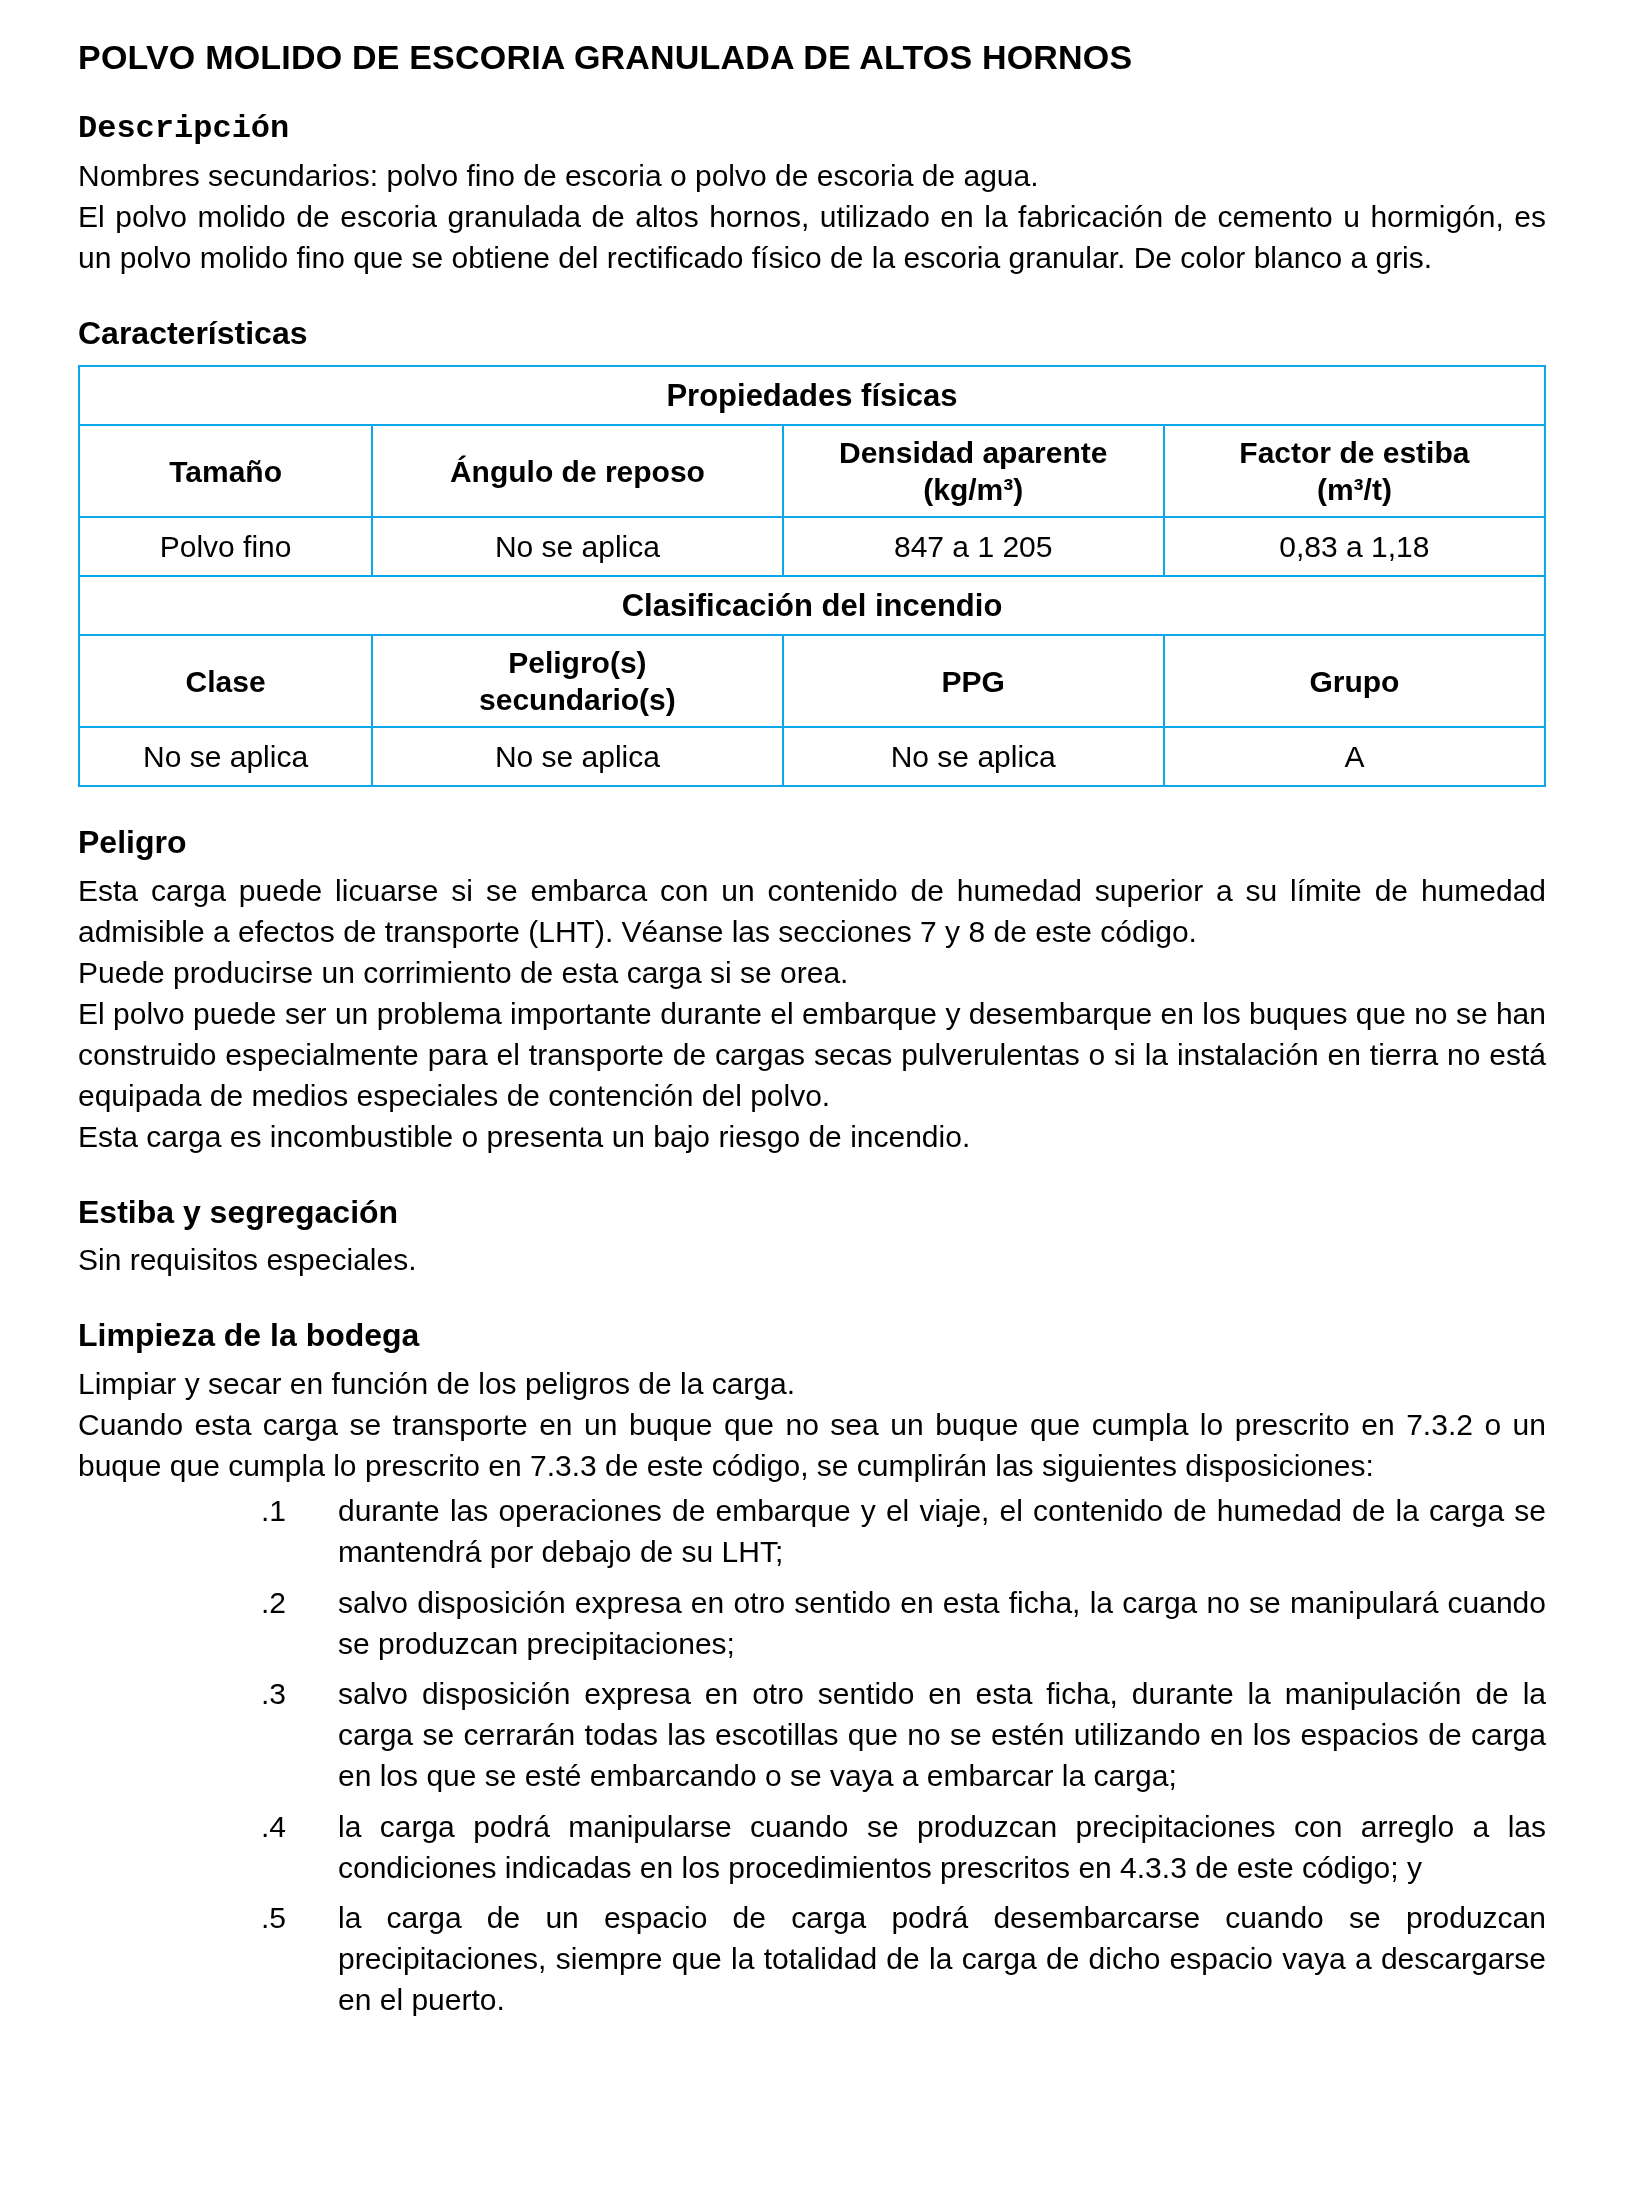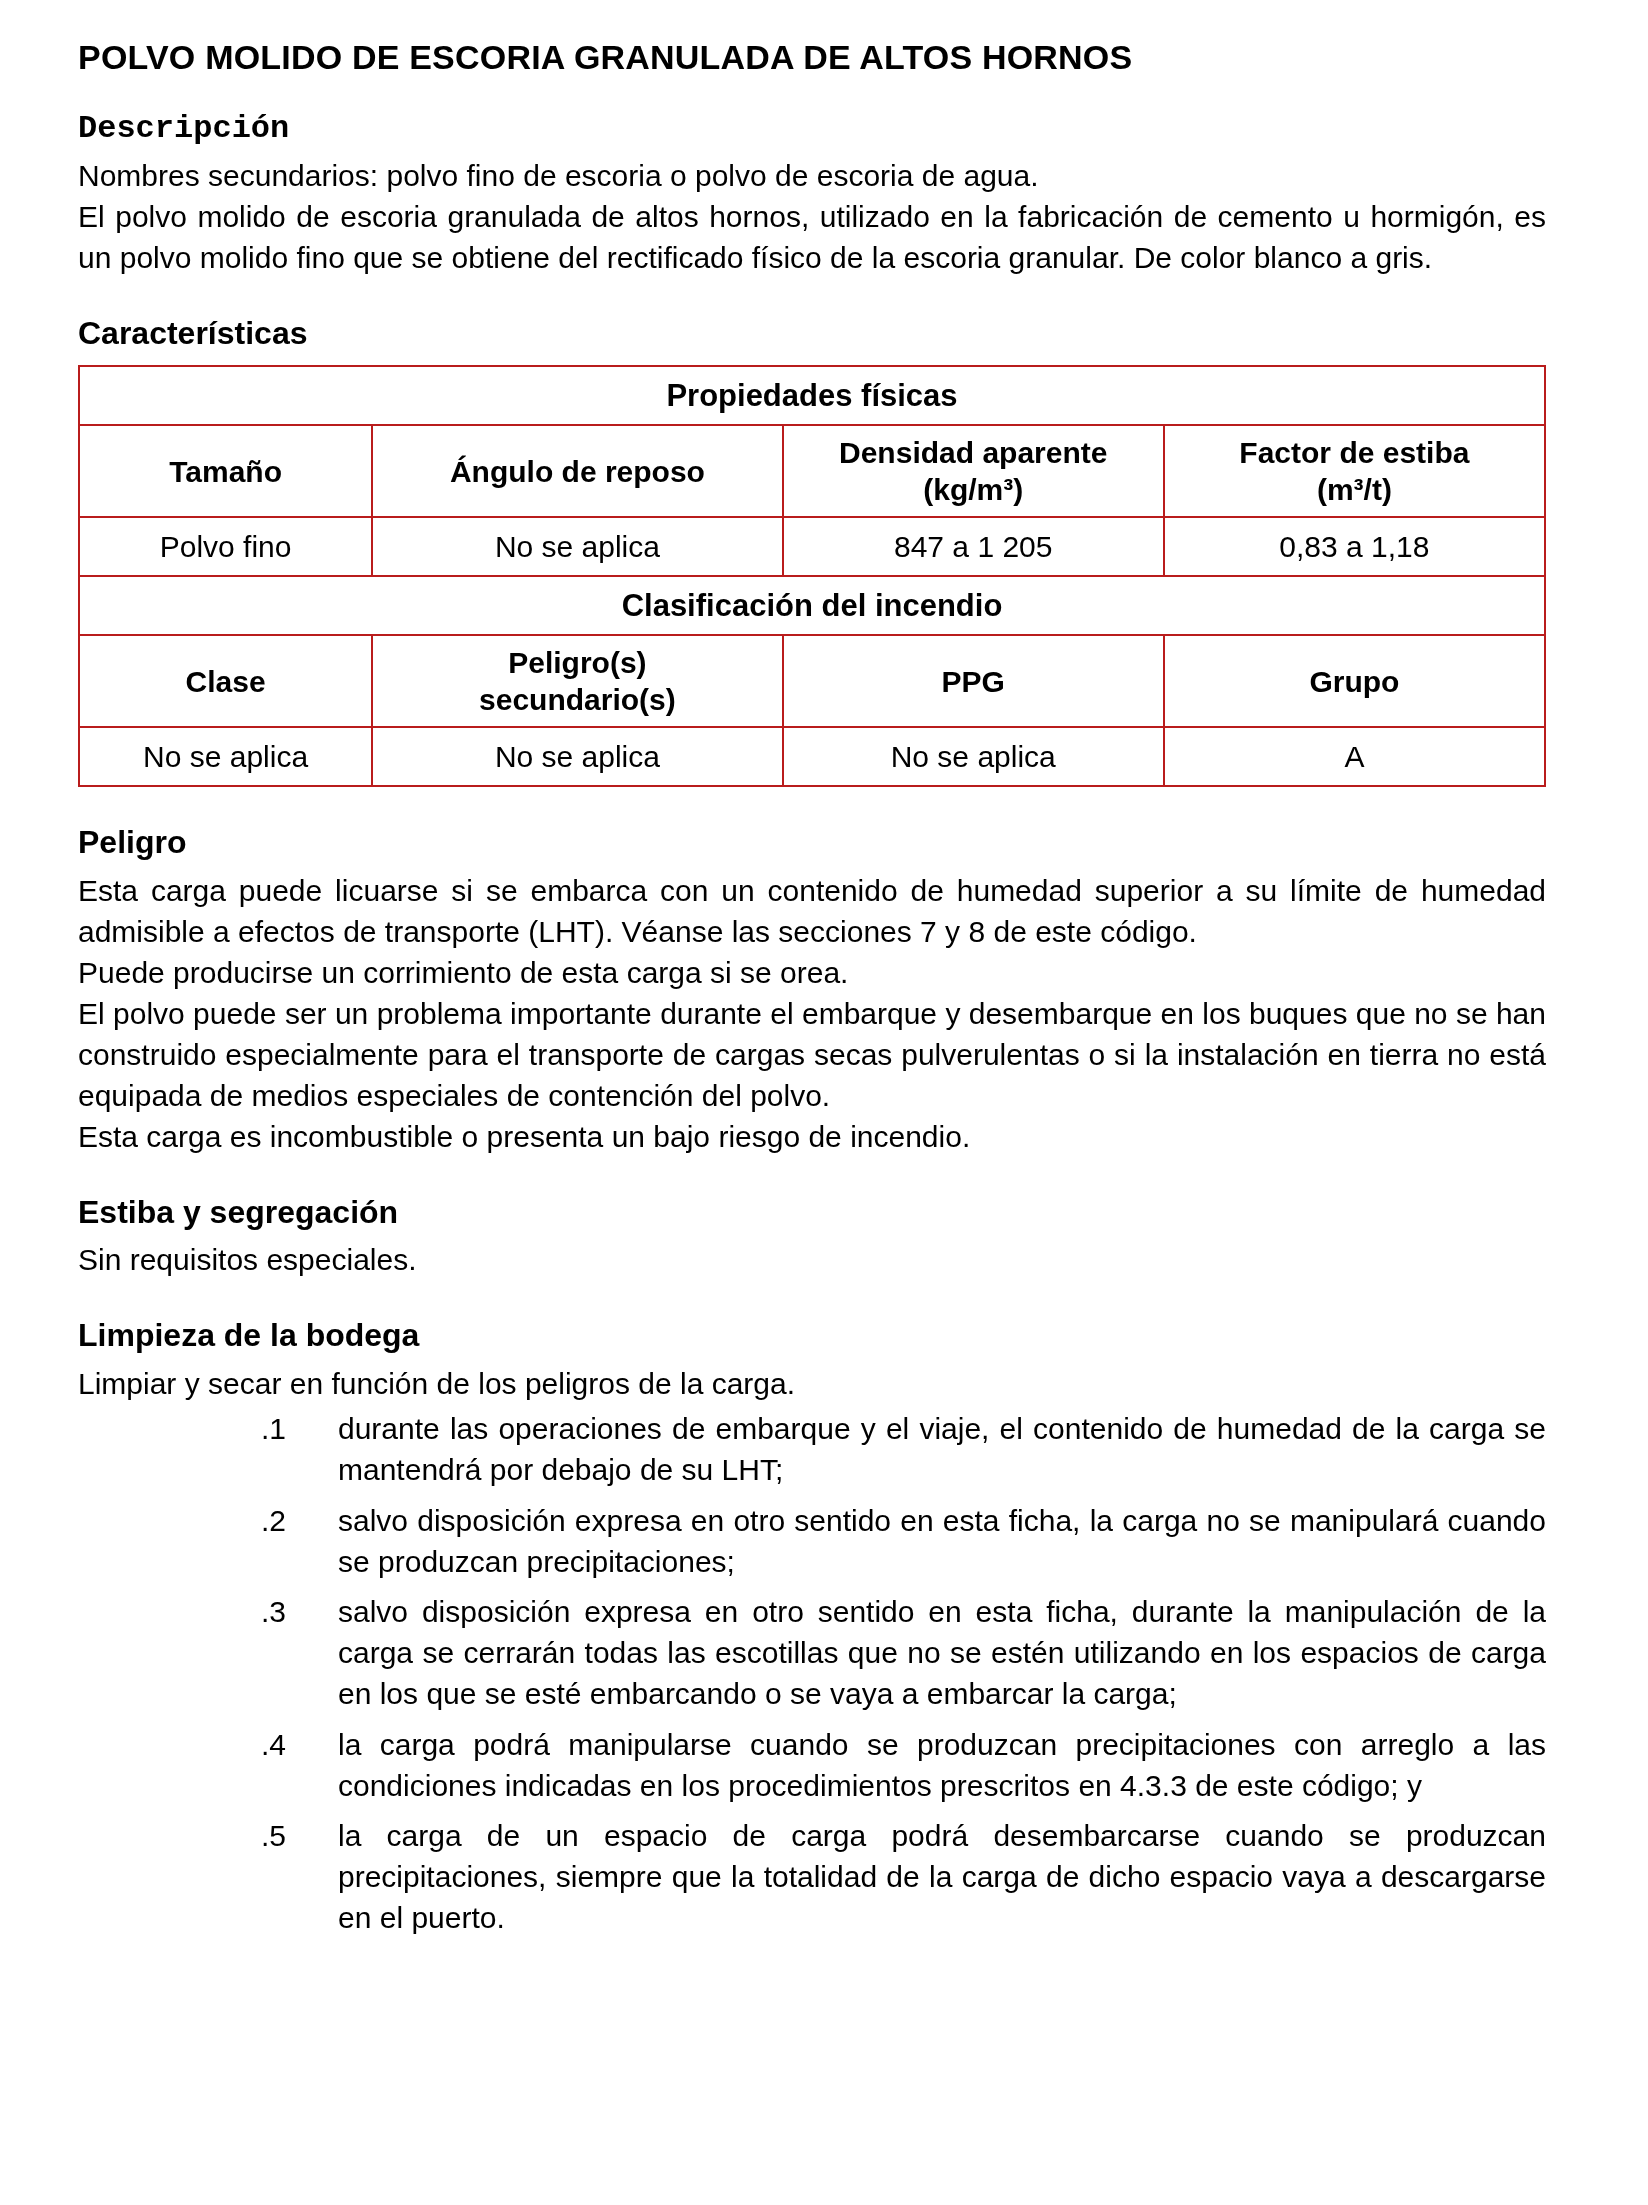--- a/index.html
+++ b/index.html
@@ -24,21 +24,21 @@
   .section-heading.first { margin-top:10px;font-family:Liberation Mono, monospace; }
 
   p.para { text-align:justify; }
 
   table.props {
     width:100%; border-collapse:collapse;
     margin:11px 0 4.8px 0;
     border:2.4px solid #000;
   }
   table.props th, table.props td {
-    border:2px solid #b91c1c;
+    border:2px solid #0ea5e9;
     text-align:center; vertical-align:middle;
   }
   th.span-header { font-weight:bold; font-size:31px; padding:8px 9.5px; }
   th.col-header  { font-weight:bold; font-size:30px; line-height:37px; padding:8px 6.4px; white-space:pre-line; }
   td.cell        { font-weight:normal; font-size:30px; padding:8px 6.4px; }
 
   .col-w1 { width:20%; }
   .col-w2 { width:28%; }
   .col-w3 { width:26%; }
   .col-w4 { width:26%;border-radius:23px; }
@@ -115,20 +115,21 @@
     <h2 class="section-heading">Estiba y segregación</h2>
     <p class="para">Sin requisitos especiales.</p>
   </section>
 
   <section>
     <h2 class="section-heading">Limpieza de la bodega</h2>
     <p class="para">Limpiar y secar en función de los peligros de la carga.</p>
   </section>
 
   <section>
+    <p class="para">Cuando esta carga se transporte en un buque que no sea un buque que cumpla lo prescrito en 7.3.2 o un buque que cumpla lo prescrito en 7.3.3 de este código, se cumplirán las siguientes disposiciones:</p>
 
     <div class="list">
       <div class="list-item">
         <span class="item-num">.1</span>
         <p class="item-text">durante las operaciones de embarque y el viaje, el contenido de humedad de la carga se mantendrá por debajo de su LHT;</p>
       </div>
       <div class="list-item">
         <span class="item-num">.2</span>
         <p class="item-text">salvo disposición expresa en otro sentido en esta ficha, la carga no se manipulará cuando se produzcan precipitaciones;</p>
       </div>

